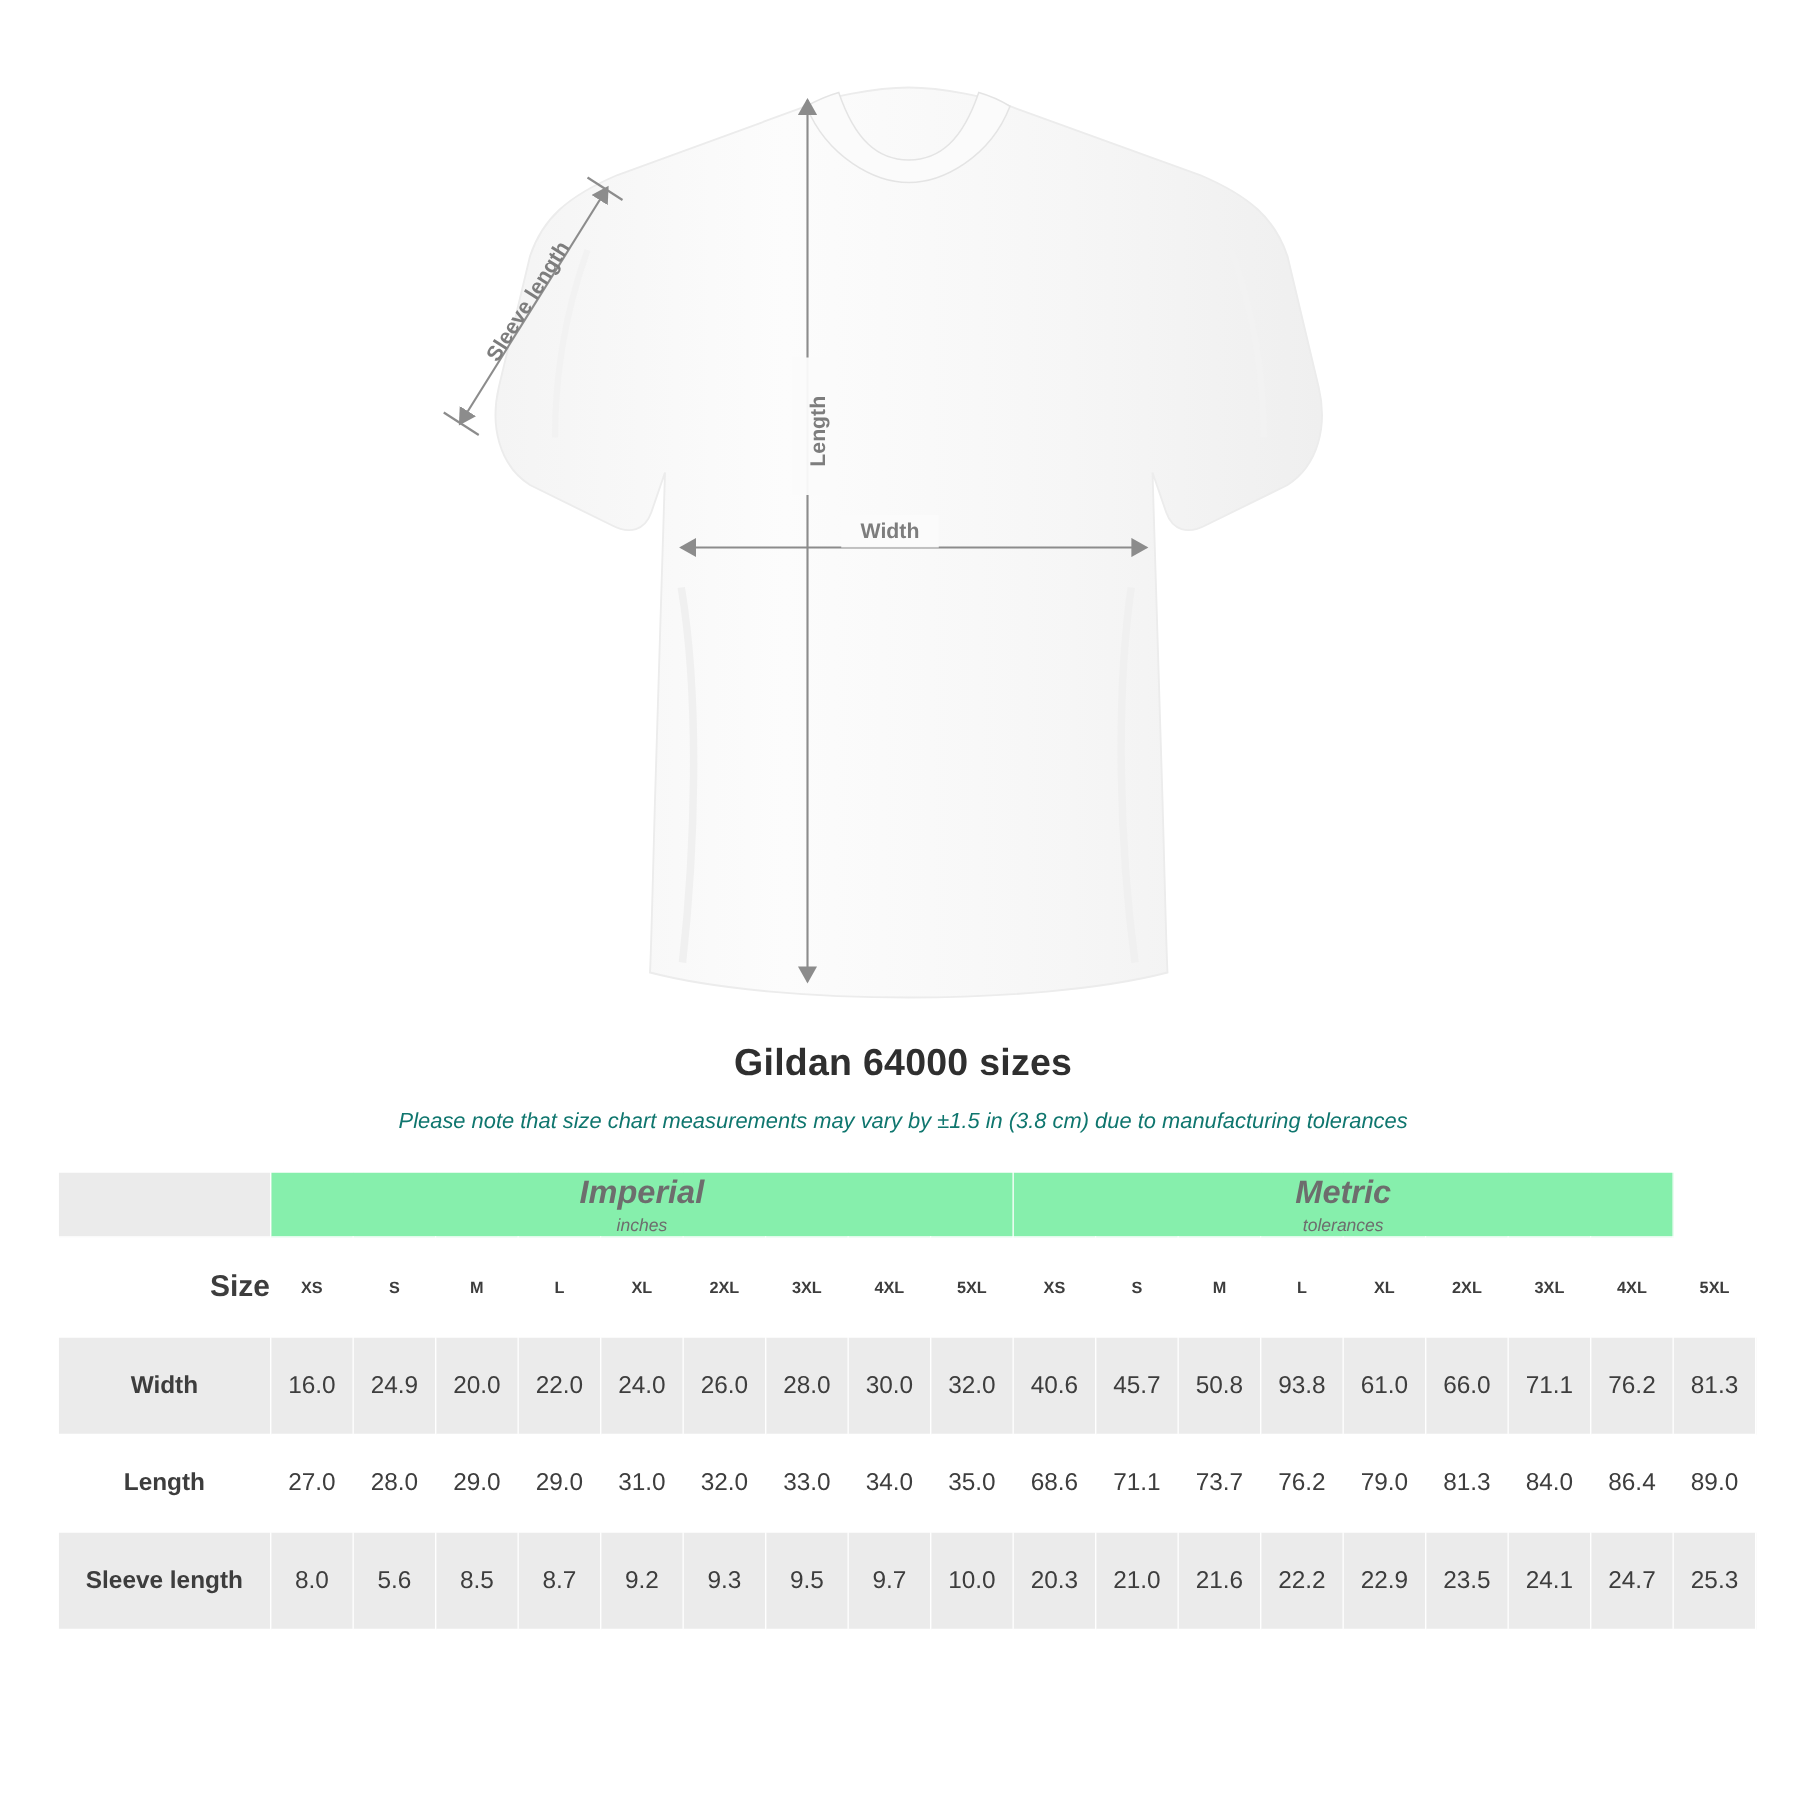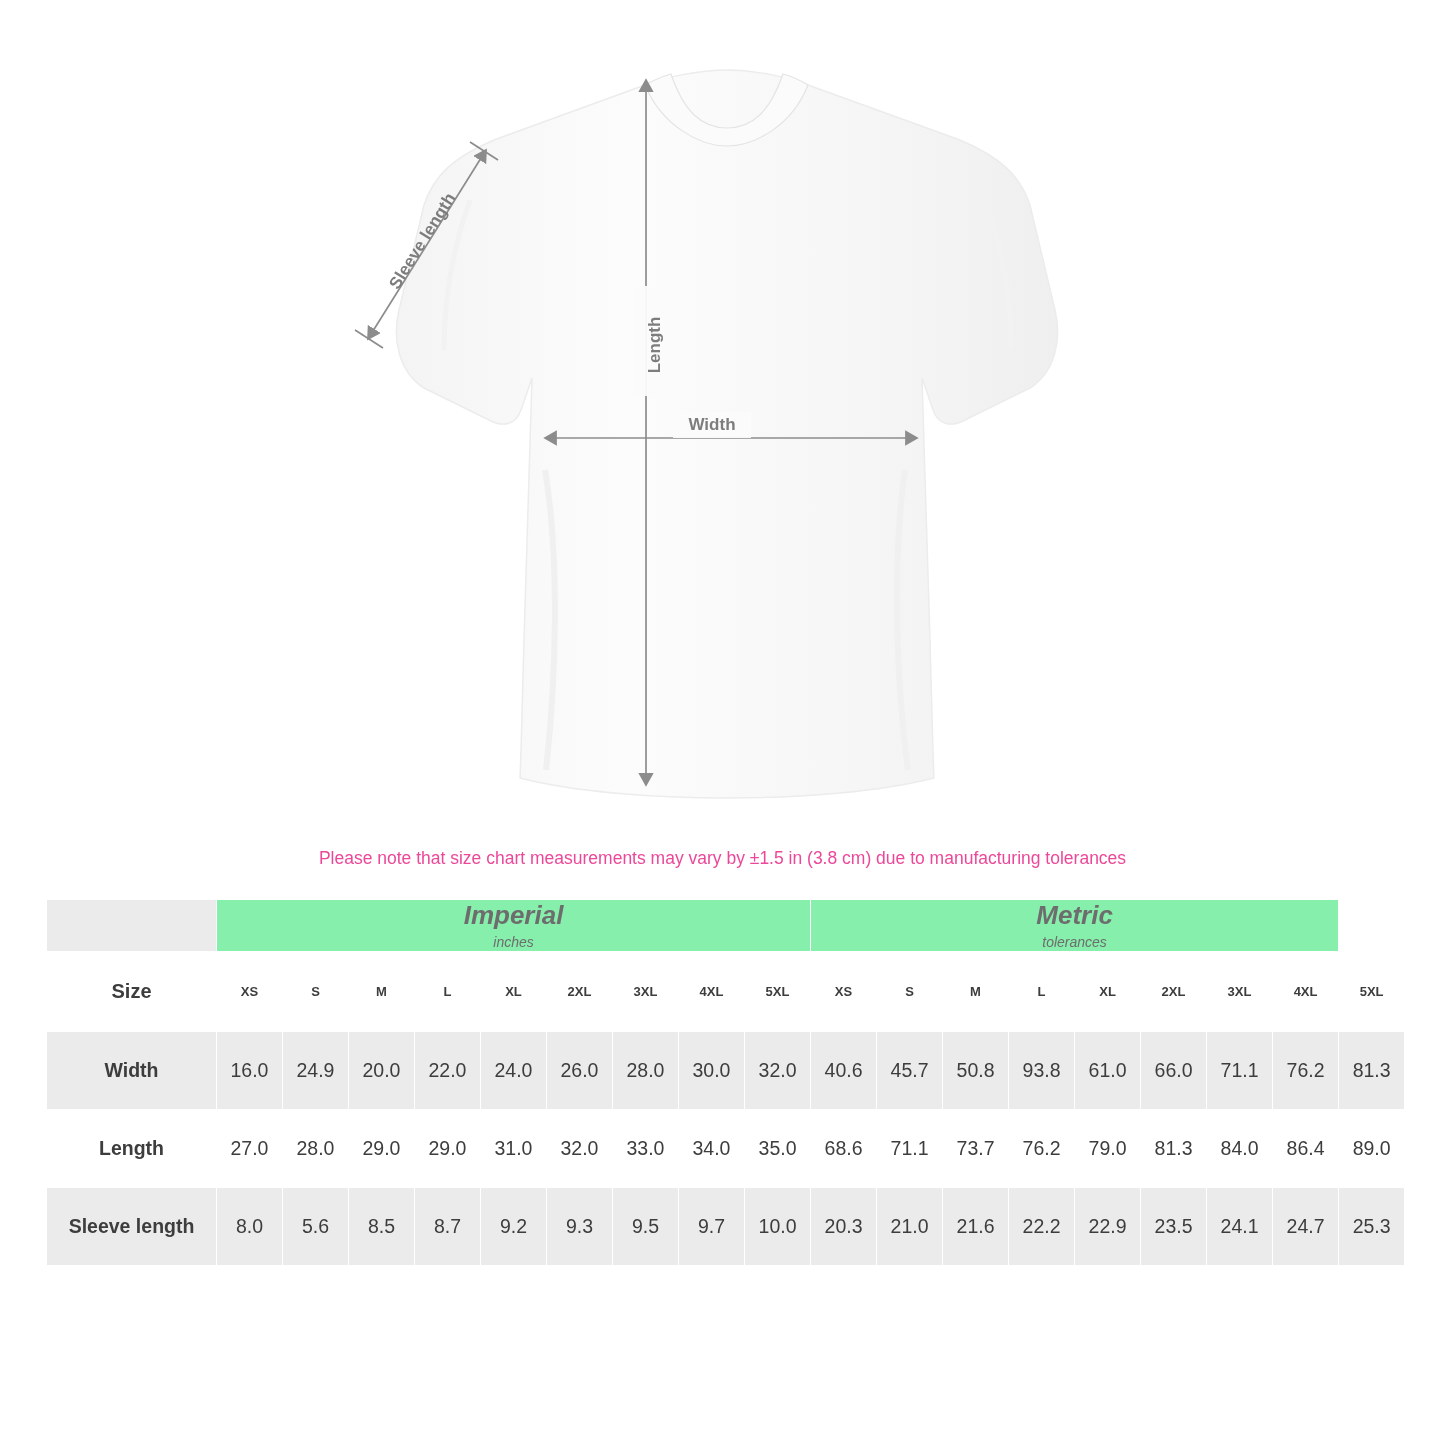--- a/index.html
+++ b/index.html
@@ -41,21 +41,22 @@
   }
   .chart-title {
     font-size: 30px;
     font-weight: bold;
     color: #2f2f2f;
     letter-spacing: 0.2px;
     margin: 0;
   }
   .chart-note {
     font-size: 17.5px;
-    color: #ec4899;
+    font-style: italic;
+    color: #0f766e;
     margin: 18px 0 0 0;
   }
 
   
   .table-wrap {
     margin-top: 30px;
     padding: 0 46px;
   }
   table.size-table {
     width: 100%;
@@ -94,21 +95,22 @@
   
   tr.row-size td {
     background: #ffffff;
     height: 80px;
     font-weight: bold;
     font-size: 13px;
     color: #3d3d3d;
   }
   tr.row-size td.label-cell {
     font-weight: bold;
-    font-size: 20px;
+    font-size: 24px;
+    text-align: right;
   }
 
   
   tr.shade td { background: #ebebeb; }
   tr.plain td { background: #ffffff; }
   td.label-cell {
     font-weight: bold;
     font-size: 19.5px;
     color: #333333;
   }
@@ -192,20 +194,21 @@
       <g>
         <line x1="368" y1="339" x2="486" y2="150" stroke="#8c8c8c" stroke-width="1.7" marker-start="url(#arrowStart)" marker-end="url(#arrowEnd)"></line>
         <line x1="355" y1="330" x2="383" y2="348" stroke="#8c8c8c" stroke-width="1.7"></line>
         <line x1="470" y1="142" x2="498" y2="160" stroke="#8c8c8c" stroke-width="1.7"></line>
         <text x="427" y="244" fill="#7d7d7d" font-family="Liberation Sans, sans-serif" font-size="17" font-weight="bold" text-anchor="middle" transform="rotate(-58 427 244)">Sleeve length</text>
       </g>
     </svg>
   </div>
 
   <div class="title-block">
+    <h1 class="chart-title">Gildan 64000 sizes</h1>
     <p class="chart-note">Please note that size chart measurements may vary by ±1.5 in (3.8 cm) due to manufacturing tolerances</p>
   </div>
 
   <div class="table-wrap">
     <table class="size-table">
       <colgroup>
         <col class="c-label">
         <col class="c-val">
           <col class="c-val">
           <col class="c-val">

